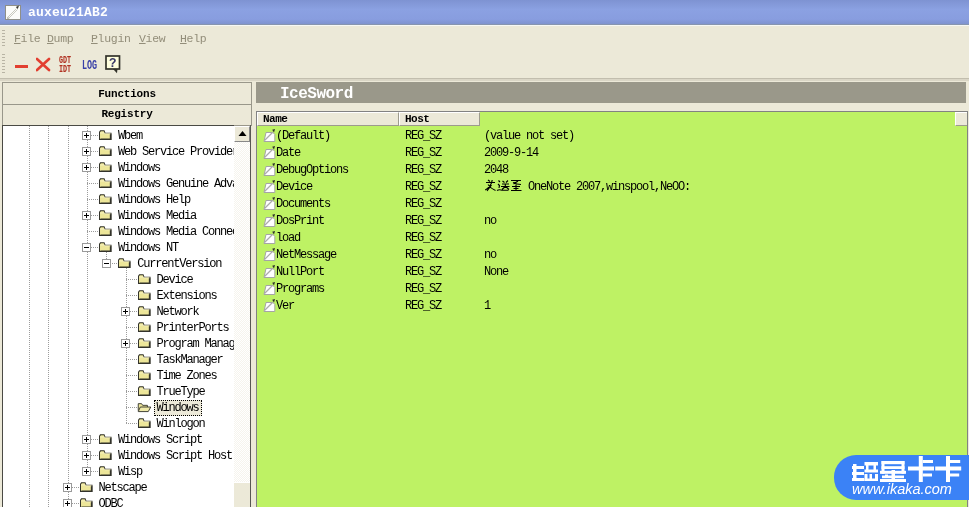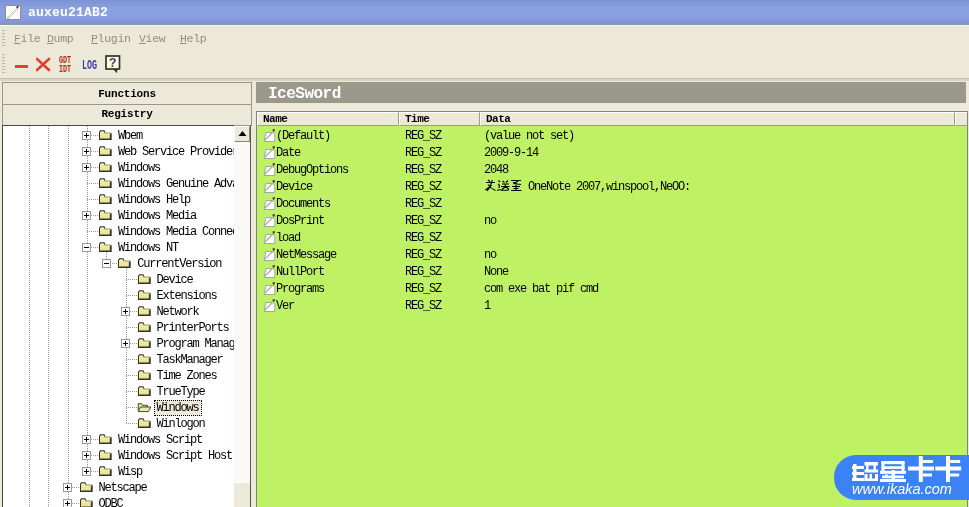--- a/index.html
+++ b/index.html
@@ -37,21 +37,21 @@
 .tf{position:absolute;width:15px;height:12px}
 #tsel{border:1px dotted #000;background:#ECE9D8}
 
 #sbup{left:234px;top:126px;width:16px;height:16px;background:#ECE9D8;
  border:1px solid #fff;border-right-color:#888;border-bottom-color:#888;box-sizing:border-box}
 #sbtrack{left:234px;top:142px;width:16px;height:340px;
  background-image:repeating-conic-gradient(#F6F4ED 0 25%,#fff 0 50%);background-size:2px 2px}
 #sbbot{left:234px;top:482px;width:16px;height:25px;background:#ECE9D8;border-top:1px solid #fff}
 
 #icebar{left:256px;top:82px;width:710px;height:21px;background:#9A988A;color:#fff;
- font-weight:bold;font-size:16px;letter-spacing:-0.5px;line-height:24px;padding-left:12px;box-sizing:border-box}
+ font-weight:bold;font-size:16px;letter-spacing:-0.5px;line-height:24px;padding-left:24px;box-sizing:border-box}
 #list{left:256px;top:111px;width:710px;height:396px;background:#bef264;border:1px solid #828282;border-bottom:none;overflow:hidden}
 .hseg{position:absolute;top:0;height:14px;background:#ECE9D8;box-sizing:border-box;
  border-top:1px solid #fff;border-left:1px solid #fff;border-right:1px solid #9D9B8D;border-bottom:1px solid #9D9B8D;
  font-weight:bold;font-size:11px;letter-spacing:-0.5px;line-height:12px;padding-left:5px}
 .lrow{position:absolute;left:0;width:711px;height:17px;font-size:12px;letter-spacing:-1.2px;line-height:18px;white-space:nowrap}
 .lname{position:absolute;left:19px}
 .ltype{position:absolute;left:148px}
 .ldata{position:absolute;left:227px}
 .licon{position:absolute;left:5px;top:2px}
 
@@ -322,22 +322,21 @@
 <div class="abs" id="treebr"></div>
 <div class="abs" id="sbup"><svg width="15" height="14" viewBox="0 0 15 14">
       <path d="M7.5 4 L11.5 9 L3.5 9 Z" fill="#000"></path>
     </svg></div>
 <div class="abs" id="sbtrack"></div>
 <div class="abs" id="sbbot"></div>
 
 <div class="abs" id="icebar">IceSword</div>
 <div class="abs" id="list">
     <div class="hseg" style="left:0;width:142px">Name</div>
-<div class="hseg" style="left:142px;width:81px">Time</div>
-<div class="hseg" style="left:223px;width:475px">Data</div>
+<div class="hseg" style="left:142px;width:81px">Host</div>
 <div class="hseg" style="left:698px;width:13px"></div>
 <div class="lrow" style="top:15px">
       <svg class="licon" width="14" height="13" viewBox="0 0 14 13">
         <path d="M2 12.5 L4 3.5 L11 3.5 L12.8 5.5 L12.8 12.5 Z" fill="#fff" stroke="#A5A5A5" stroke-width="1"></path>
         <path d="M2.5 11.5 L11 3" stroke="#ABABAB" stroke-width="1.2"></path>
         <path d="M10.2 0.8 L13 0 L12 3.4 Z" fill="#2E2E2C"></path>
       </svg>
       <span class="lname">(Default)</span>
       <span class="ltype">REG_SZ</span>
       <span class="ldata"> (value not set)</span>
@@ -428,21 +427,20 @@
       <span class="ldata">None</span>
     </div>
 <div class="lrow" style="top:168px">
       <svg class="licon" width="14" height="13" viewBox="0 0 14 13">
         <path d="M2 12.5 L4 3.5 L11 3.5 L12.8 5.5 L12.8 12.5 Z" fill="#fff" stroke="#A5A5A5" stroke-width="1"></path>
         <path d="M2.5 11.5 L11 3" stroke="#ABABAB" stroke-width="1.2"></path>
         <path d="M10.2 0.8 L13 0 L12 3.4 Z" fill="#2E2E2C"></path>
       </svg>
       <span class="lname">Programs</span>
       <span class="ltype">REG_SZ</span>
-      <span class="ldata">com exe bat pif cmd</span>
     </div>
 <div class="lrow" style="top:185px">
       <svg class="licon" width="14" height="13" viewBox="0 0 14 13">
         <path d="M2 12.5 L4 3.5 L11 3.5 L12.8 5.5 L12.8 12.5 Z" fill="#fff" stroke="#A5A5A5" stroke-width="1"></path>
         <path d="M2.5 11.5 L11 3" stroke="#ABABAB" stroke-width="1.2"></path>
         <path d="M10.2 0.8 L13 0 L12 3.4 Z" fill="#2E2E2C"></path>
       </svg>
       <span class="lname">Ver</span>
       <span class="ltype">REG_SZ</span>
       <span class="ldata">1</span>

